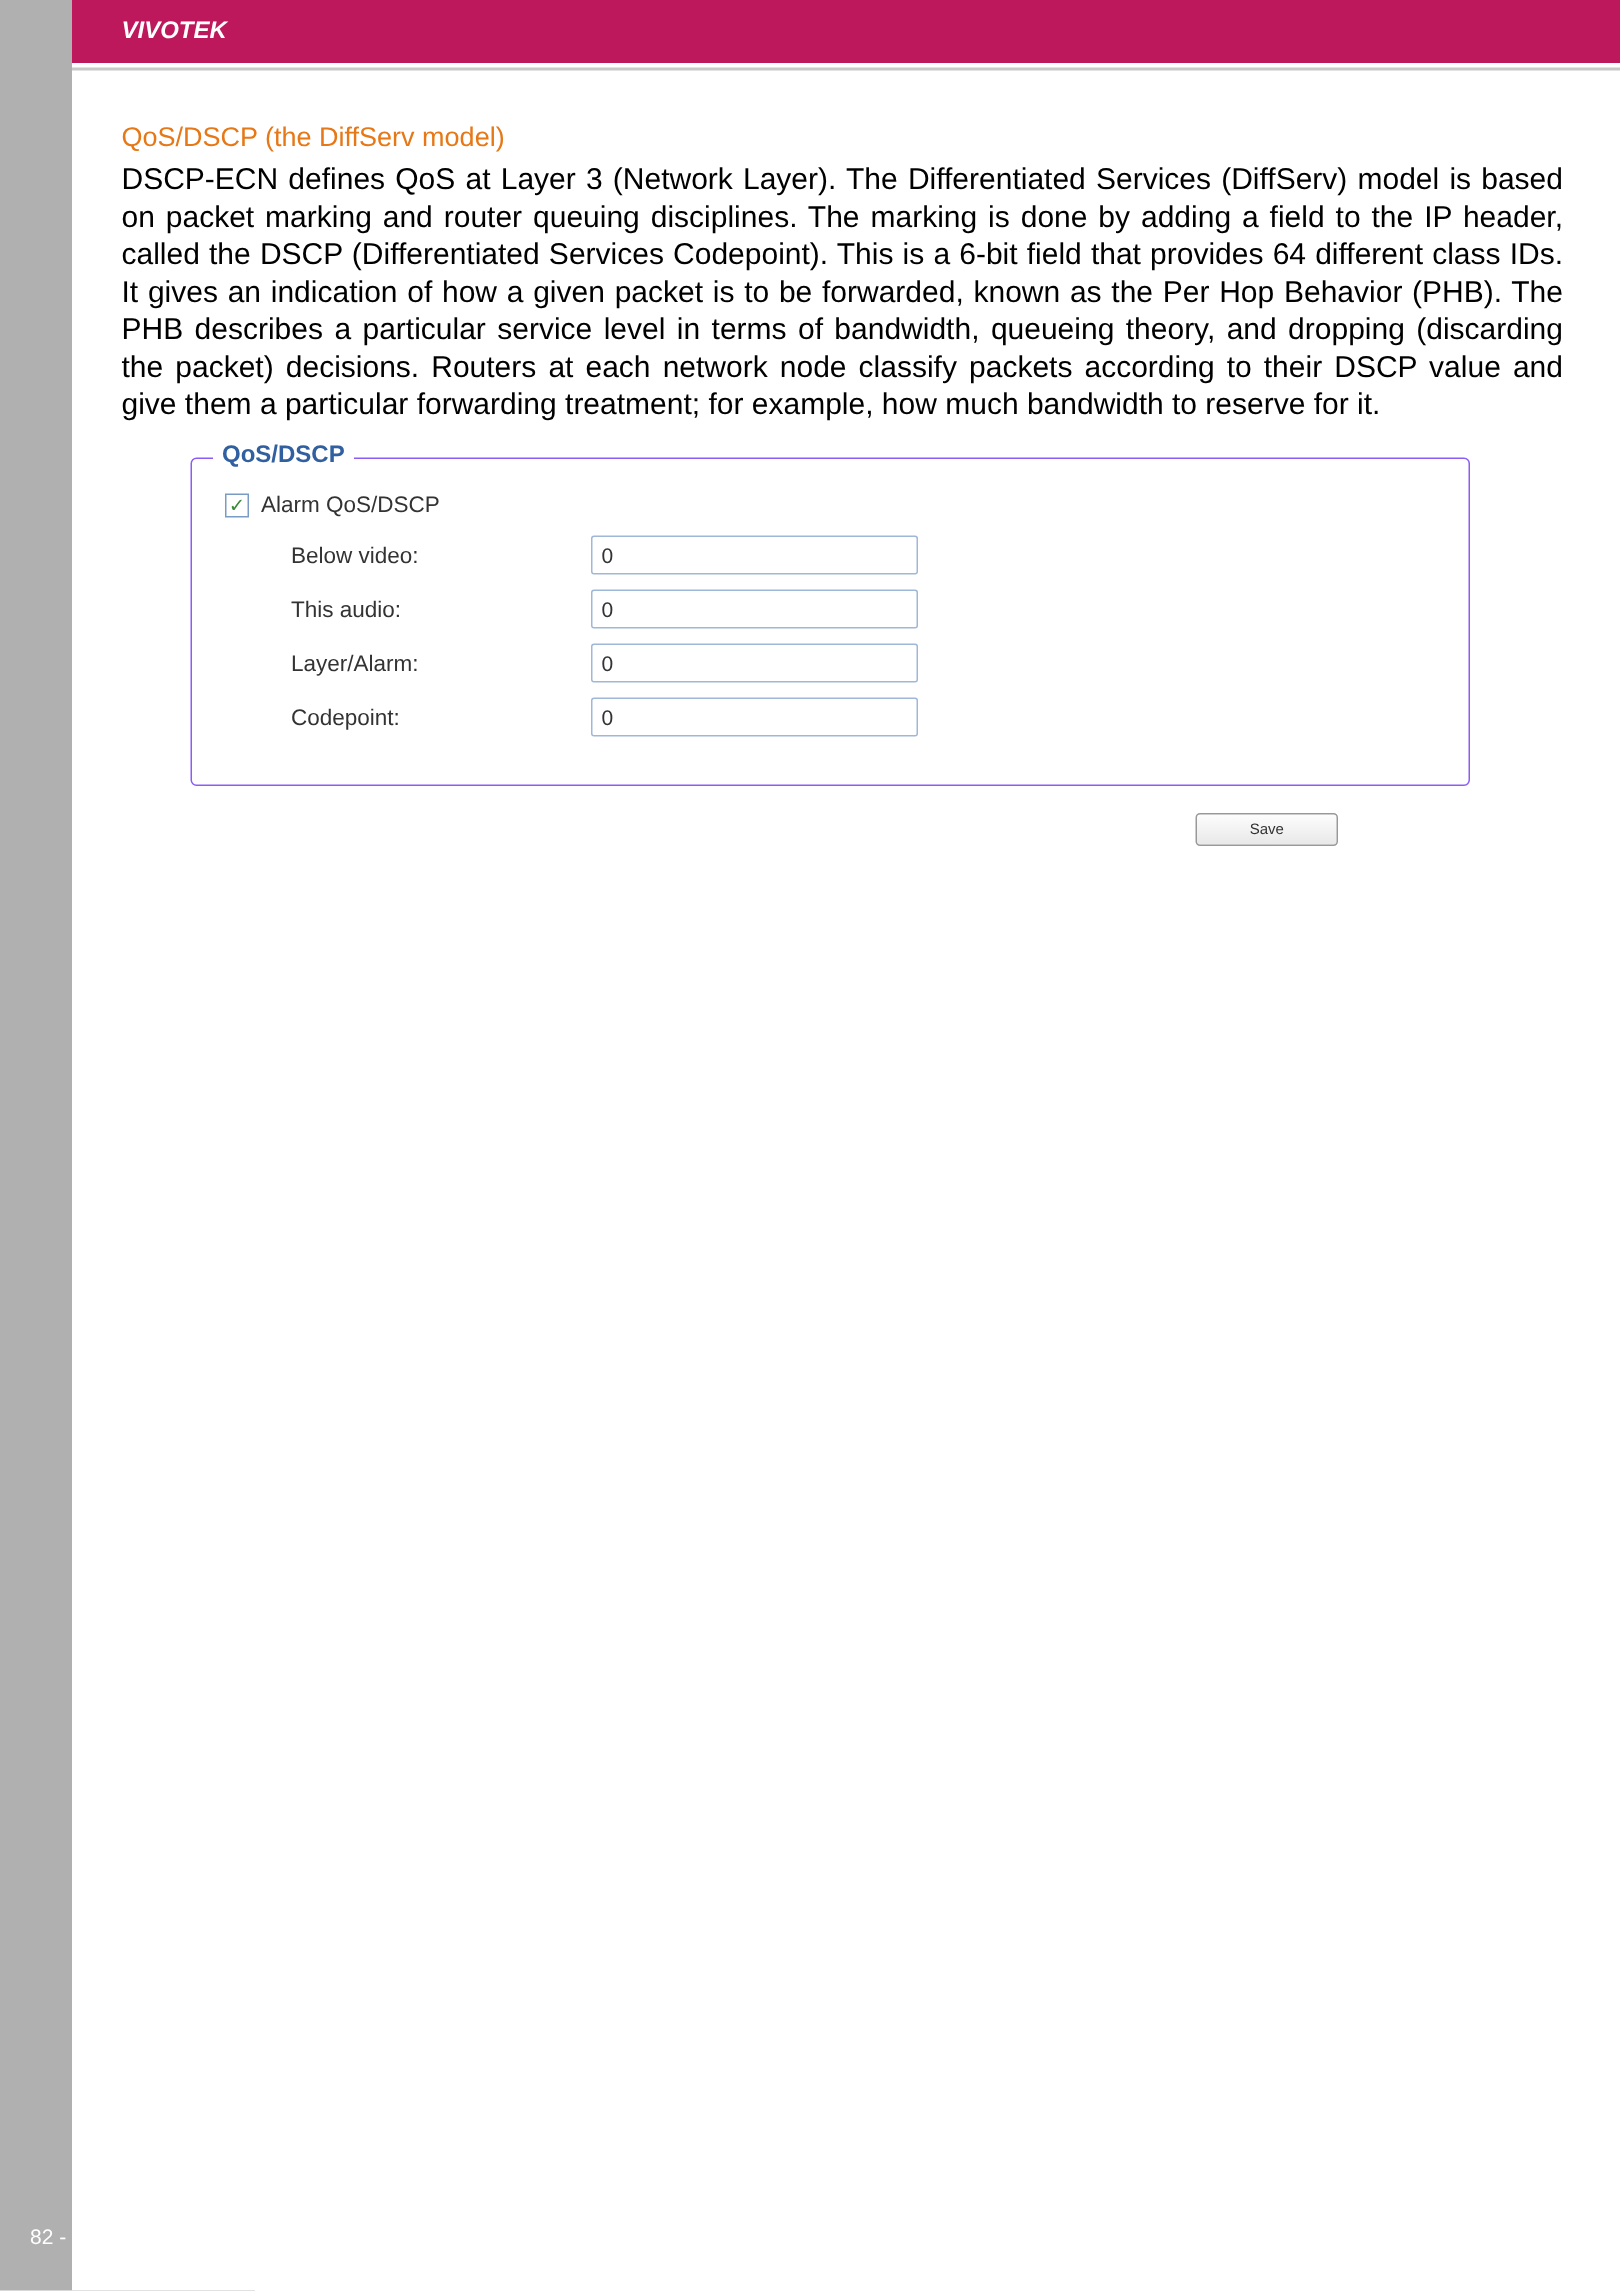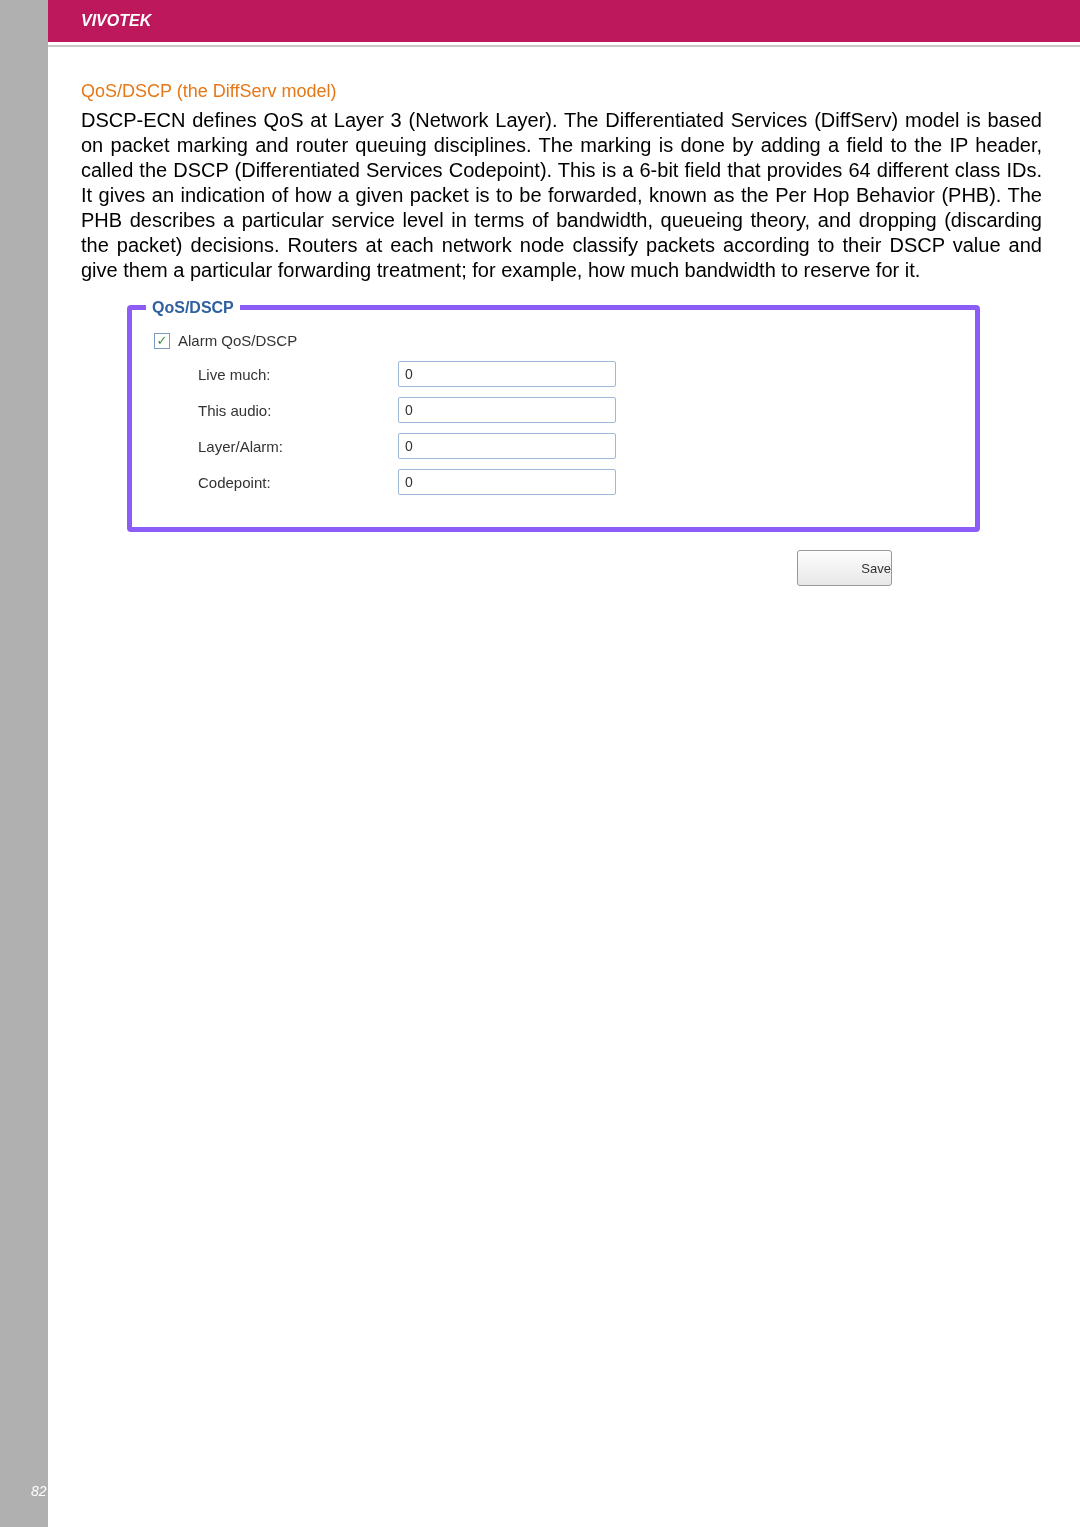--- a/index.html
+++ b/index.html
@@ -51,21 +51,21 @@
       color: #000000;
       font-size: 20px;
       line-height: 1.25;
       text-align: justify;
       margin-bottom: 22px;
     }
     .settings-panel {
       margin-left: 46px;
       margin-right: 62px;
       position: relative;
-      border: 5px solid #8b5cf6;
+      border: 1px solid #8b5cf6;
       border-radius: 4px;
       padding: 22px 20px 22px 20px;
       margin-top: 10px;
     }
     .panel-legend {
       position: absolute;
       top: -11px;
       left: 14px;
       background-color: #ffffff;
       padding: 0 6px;
@@ -118,35 +118,33 @@
       font-size: 14px;
       color: #333333;
     }
     .save-button-row {
       text-align: right;
       margin-right: 150px;
       margin-top: 18px;
     }
     .save-button {
       width: 95px;
-      height: 36px;
+      height: 22px;
       background: linear-gradient(to bottom, #fdfdfd, #e8e8e8);
       border: 1px solid #999999;
       border-radius: 3px;
-      font-size: 13px;
+      font-size: 10px;
       color: #333333;
       cursor: pointer;
-      text-align: right;
     }
     .footer {
       position: absolute;
       bottom: 28px;
-      left: 31px;
+      left: 20px;
       color: #ffffff;
-      font-style: italic;
       font-size: 14px;
     }
   </style>
 </head>
 <body>
 
 <div class="page-container">
   <div class="header-bar">
     <span class="header-title">VIVOTEK</span>
   </div>
@@ -160,21 +158,21 @@
       <div class="panel-legend">QoS/DSCP</div>
 
       <div class="checkbox-row">
         <div class="checkbox-box">
           <span class="checkbox-check">✓</span>
         </div>
         <span class="checkbox-label">Alarm QoS/DSCP</span>
       </div>
 
       <div class="field-row">
-        <span class="field-label">Live much:</span>
+        <span class="field-label">Below video:</span>
         <input type="text" class="field-input" value="0" style="">
       </div>
 
       <div class="field-row">
         <span class="field-label">This audio:</span>
         <input type="text" class="field-input" value="0" style="">
       </div>
 
       <div class="field-row">
         <span class="field-label">Layer/Alarm:</span>

